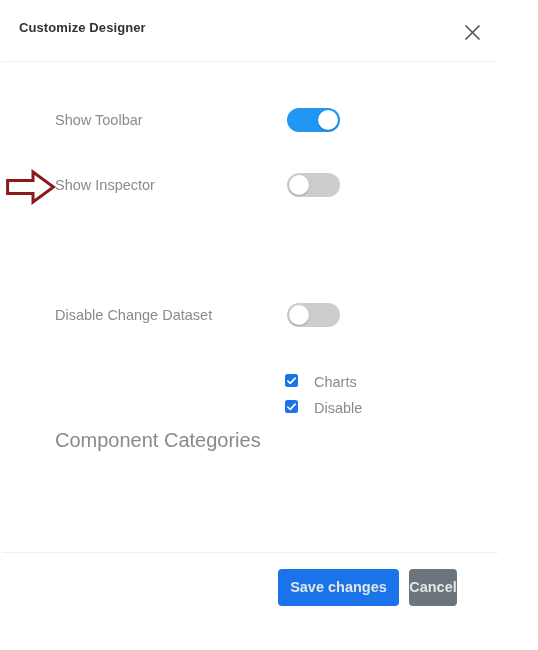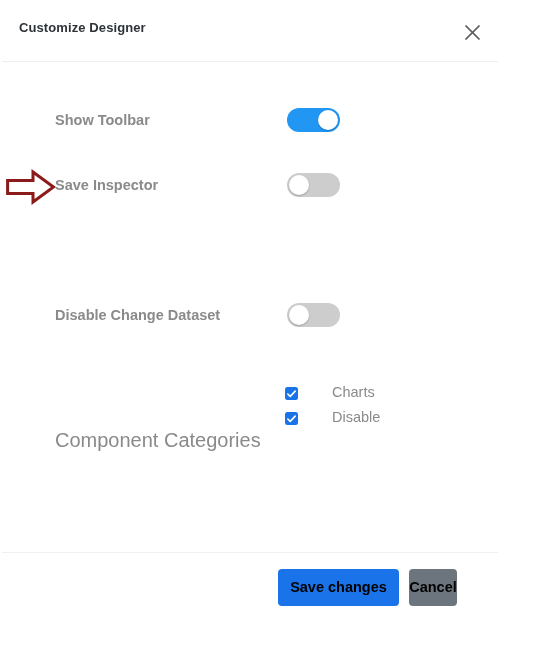--- a/index.html
+++ b/index.html
@@ -91,21 +91,21 @@
     color: #8a8a8a;
     white-space: nowrap;
   }
 
   
   .row-toolbar   { top: 44px;  height: 30px; }
   .row-inspector { top: 109px; height: 30px; }
   .row-binding   { top: 174px; height: 30px; }
   .row-dataset   { top: 239px; height: 30px; }
 
-  .row .row-label { top: 50%; transform: translateY(-50%); font-weight: bold; }
+  .row .row-label { top: 50%; transform: translateY(-50%); }
 
   
   .toggle {
     position: absolute;
     left: 287px;
     top: 50%;
     transform: translateY(-50%);
     width: 53px;
     height: 24px;
     border-radius: 12px;
@@ -142,24 +142,23 @@
     color: #8a8a8a;
     white-space: nowrap;
   }
   .checkbox-list {
     position: absolute;
     left: 285px;
     top: 13px;
   }
   .checkbox-item {
     display: flex;
-    align-items: flex-end;
+    align-items: flex-start;
     height: 25.5px;
     cursor: pointer;
-    gap: 18px;
   }
   .checkbox {
     width: 13px;
     height: 13px;
     border-radius: 2.5px;
     background: #1a73e8;
     position: relative;
     flex: 0 0 auto;
     cursor: pointer;
   }
@@ -185,21 +184,21 @@
   }
   .btn {
     position: absolute;
     top: 16px;
     height: 37px;
     border: none;
     border-radius: 4px;
     font-family: "Liberation Sans", sans-serif;
     font-size: 14.5px;
     font-weight: bold;
-    color: #000000;
+    color: #e5e5e5;
     cursor: pointer;
     padding: 0;
     line-height: 37px;
     text-align: center;
   }
   .btn-save {
     left: 278px;
     width: 121px;
     background: #1a73e8;
   }
@@ -241,21 +240,21 @@
   <div class="dialog-body">
 
     <div class="row row-toolbar">
       <div class="row-label">Show Toolbar</div>
       <div class="toggle on">
         <div class="knob"></div>
       </div>
     </div>
 
     <div class="row row-inspector">
-      <div class="row-label">Save Inspector</div>
+      <div class="row-label">Show Inspector</div>
       <div class="toggle off">
         <div class="knob"></div>
       </div>
     </div>
 
 
     <div class="row row-dataset">
       <div class="row-label">Disable Change Dataset</div>
       <div class="toggle off">
         <div class="knob"></div>

